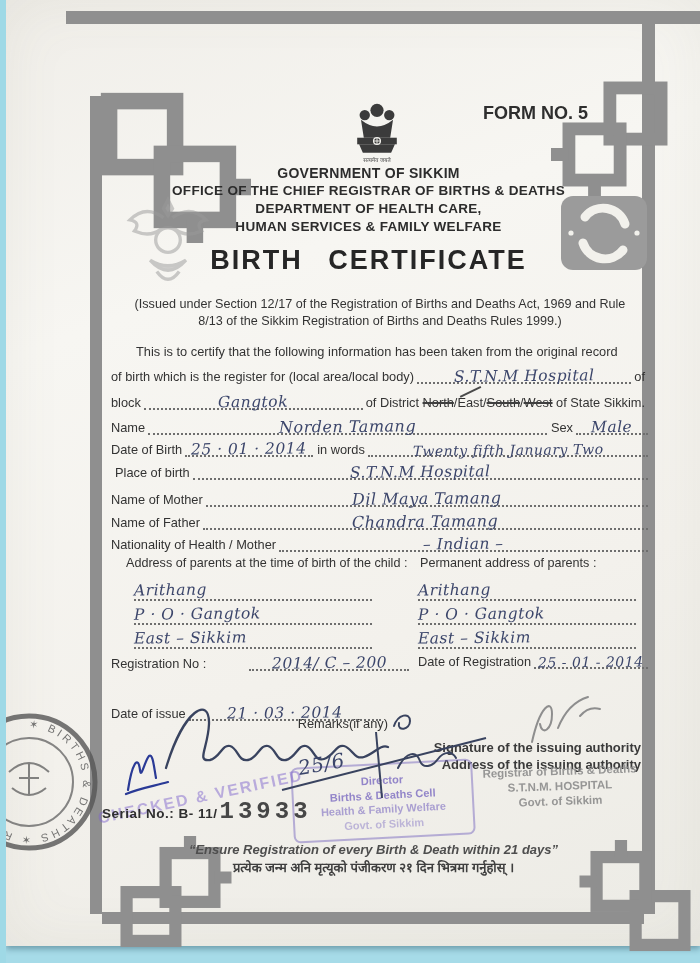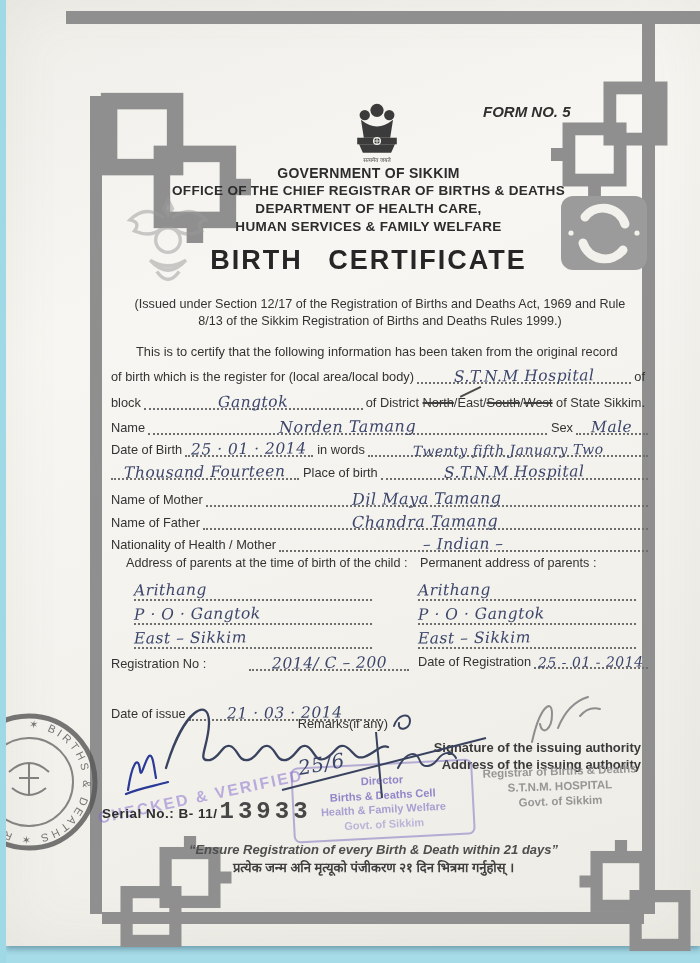--- a/index.html
+++ b/index.html
@@ -90,21 +90,21 @@
       </g>
   </svg>
   <svg class="knot" style="left:562px;top:840px;width:145px;height:122px;transform:scale(-1,-1);" viewBox="0 0 100 100">
     <g stroke-width="10">
         <rect x="14" y="14" width="40" height="40"></rect>
         <rect x="46" y="46" width="40" height="40"></rect>
         <path d="M86,66 H100 M66,86 V100"></path>
       </g>
   </svg>
 
-  <div class="ptext b" style="left:477px;top:103px;font-size:15px;font-style:italic;">FORM NO. 5</div>
+  <div class="ptext b" style="left:477px;top:103px;font-size:18px;">FORM NO. 5</div>
 
   <svg class="ptext" style="left:342px;top:100px;width:58px;height:66px;" viewBox="0 0 60 70">
     <g fill="#3b3b3b">
       <circle cx="30" cy="11" r="7"></circle>
         <circle cx="17" cy="16" r="5.5"></circle>
         <circle cx="43" cy="16" r="5.5"></circle>
       <path d="M13,21 Q30,35 47,21 L44,40 H16 Z"></path>
       <rect x="9" y="40" width="42" height="7"></rect>
       <path d="M11,47 L49,47 L45,56 H15 Z"></path>
     </g>
@@ -167,21 +167,20 @@
   </div>
 
   <div class="row" style="left:105px;top:437px;width:537px;">
     <span class="lbl">Date of Birth</span>
     <span class="dots fix" style="width:128px;"><span class="hw">25 · 01 · 2014</span></span>
     <span class="lbl" style="padding-left:4px;">in words</span>
     <span class="dots"><span class="hw sm">Twenty fifth January Two</span></span>
   </div>
 
   <div class="row" style="left:105px;top:460px;width:537px;">
-    <span class="dots fix" style="width:188px;"><span class="hw">Thousand Fourteen</span></span>
     <span class="lbl" style="padding-left:4px;">Place of birth</span>
     <span class="dots"><span class="hw">S.T.N.M Hospital</span></span>
   </div>
 
   <div class="row" style="left:105px;top:486px;width:537px;">
     <span class="lbl">Name of Mother</span>
     <span class="dots"><span class="hw" style="font-size:16px;">Dil Maya Tamang</span></span>
   </div>
 
   <div class="row" style="left:105px;top:509px;width:537px;">

